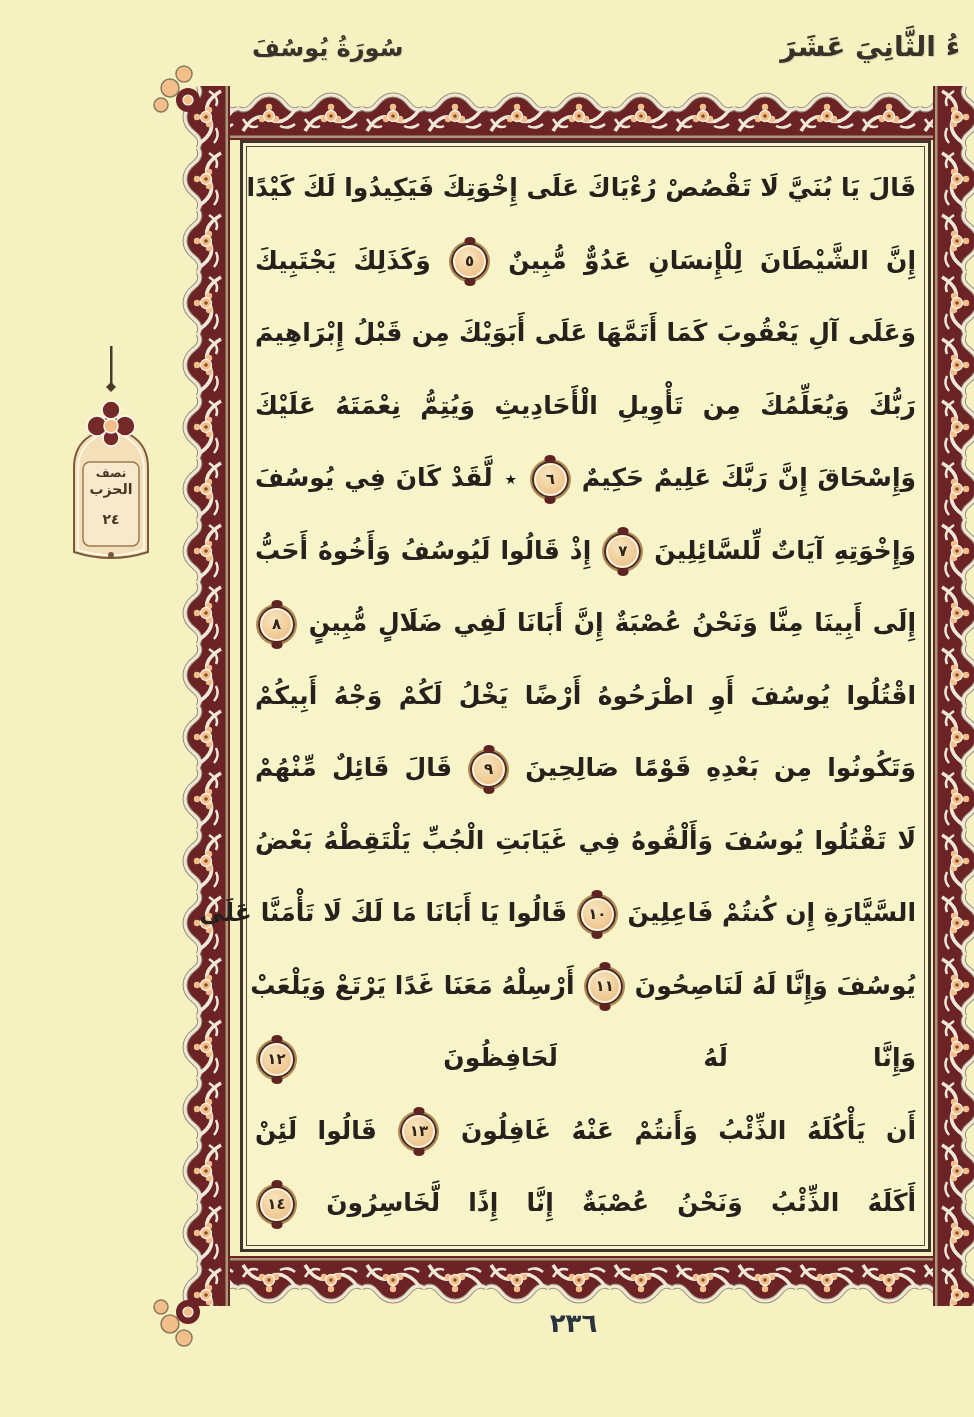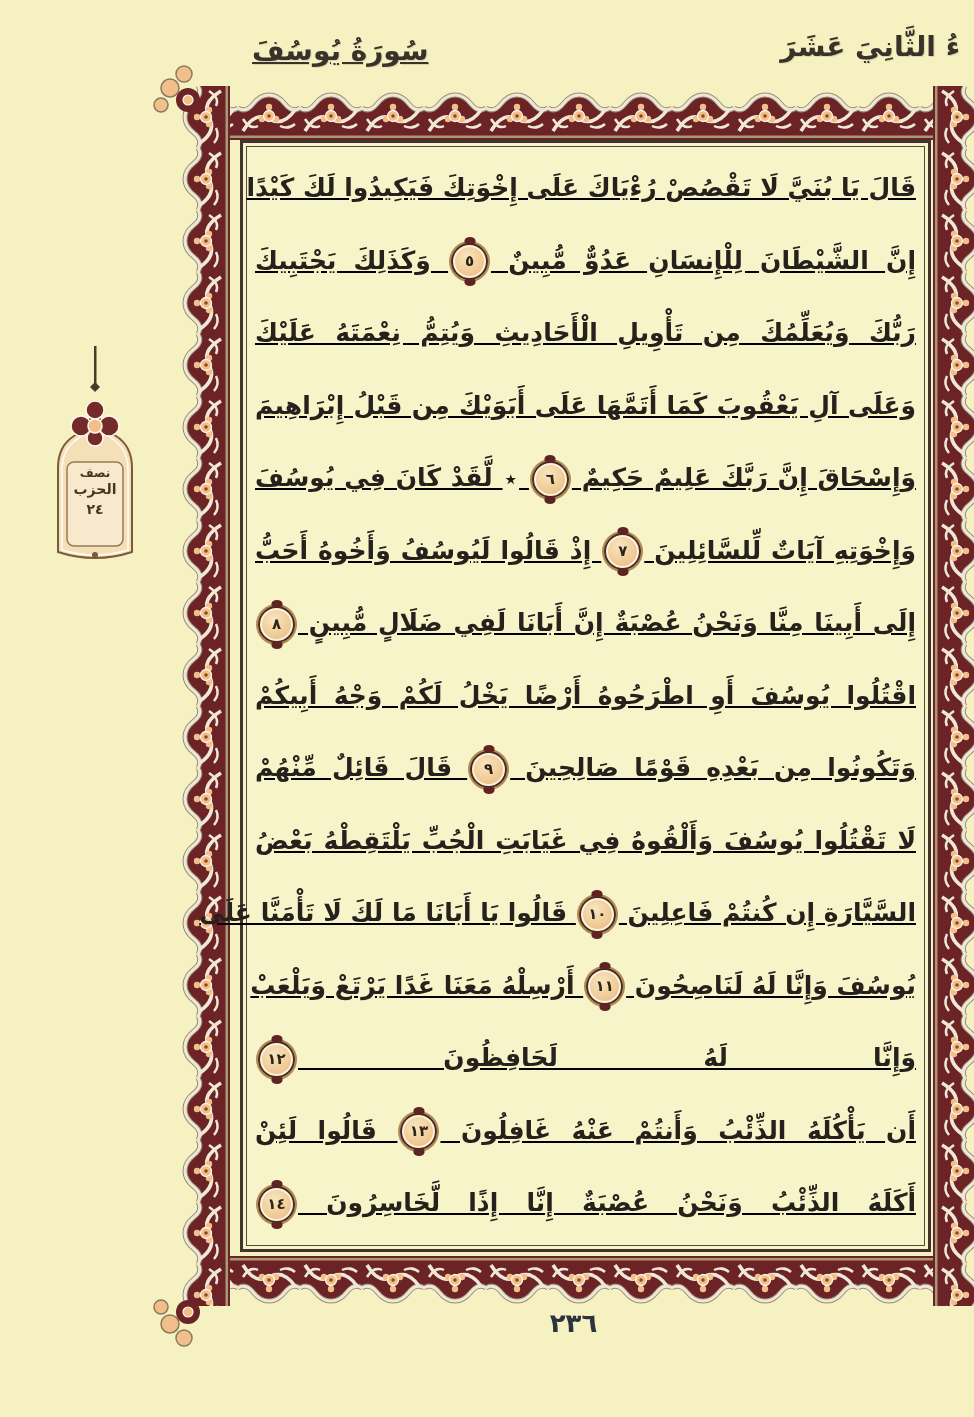--- a/index.html
+++ b/index.html
@@ -11,22 +11,22 @@
   .stage{position:absolute;inset:0;}
 
   
   .header-right{
     position:absolute;top:22px;right:14px;direction:rtl;
     font-size:28px;font-weight:bold;color:#38322A;
     text-shadow:1px 1px 0 #dcd6ac;white-space:nowrap;margin-top:8px;
   }
   .header-left{
     position:absolute;top:34px;left:252px;direction:rtl;
-    font-size:28px;font-weight:bold;color:#38322A;
-    text-shadow:1px 1px 0 #dcd6ac;white-space:nowrap;text-decoration:underline;
+    font-size:24px;font-weight:bold;color:#38322A;
+    text-shadow:1px 1px 0 #dcd6ac;white-space:nowrap;
   }
 
   
   .frieze{position:absolute;display:block;}
   .frieze.f-top{left:176px;top:86px;}
   .frieze.f-bottom{left:176px;top:1256px;transform:scaleY(-1);}
   .frieze.f-left{left:176px;top:86px;}
   .frieze.f-right{left:933px;top:86px;transform:scaleX(-1);}
 
   .corner-orn{position:absolute;}
@@ -36,21 +36,21 @@
   
   .inner-frame{
     position:absolute;left:240px;top:140px;width:685px;height:1106px;
     border:3px solid #40342B;background:#F8F4C9;box-sizing:content-box;
   }
   .inner-frame::before{
     content:"";position:absolute;inset:3px;border:1px solid #55483C;pointer-events:none;
   }
 
   
-  .text-block{position:absolute;left:12px;right:12px;top:9px;bottom:8px;text-decoration:underline;}
+  .text-block{position:absolute;left:12px;right:12px;top:9px;bottom:8px;}
   .quran-line{
     height:72.5px;line-height:72.5px;direction:rtl;
     text-align:justify;text-align-last:justify;
     font-size:25px;font-weight:bold;color:var(--ink,#26211C);
     white-space:nowrap;
   }
   .quran-line .words{letter-spacing:0.5px;}
 
   .ayah-marker{
     position:relative;display:inline-flex;align-items:center;justify-content:center;
@@ -67,28 +67,28 @@
   .ayah-marker::before{top:-8px;border-radius:50% 50% 20% 20%;}
   .ayah-marker::after{bottom:-8px;border-radius:20% 20% 50% 50%;}
   .ayah-num{font-size:15px;font-weight:bold;color:#2E2418;line-height:1;}
 
   .hizb-star{
     display:inline-block;font-size:23px;color:#1F1B16;vertical-align:middle;
     line-height:1;margin:0 2px;
   }
 
   
-  .hizb-tag{position:absolute;left:42px;top:346px;width:106px;height:214px;}
+  .hizb-tag{position:absolute;left:58px;top:346px;width:106px;height:214px;}
   .tag-text{
     position:absolute;left:0;right:0;top:120px;text-align:center;direction:rtl;
     color:#4A3424;line-height:1.25;
   }
   .tag-nisf{display:block;font-size:12px;font-weight:bold;}
   .tag-hizb{display:block;font-size:14px;font-weight:bold;}
-  .tag-num{display:block;font-size:14px;font-weight:bold;margin-top:2px;}
+  .tag-num{display:block;font-size:14px;font-weight:bold;margin-top:12px;}
 
   
   .page-number{
     position:absolute;left:176px;width:795px;top:1308px;text-align:center;
     font-size:26px;font-weight:bold;color:var(--pagenum-ink,#2A3440);
   }
 </style>
 </head>
 <body style="--page-bg: #F6F1C0; --ink: #26211C; --pagenum-ink: #2A3440;">
 
@@ -182,22 +182,22 @@
       <span class="tag-num">٢٤</span>
     </div>
   </div>
 
   <div class="inner-frame">
     <div class="text-block">
         <div class="quran-line"><span class="words">قَالَ يَا بُنَيَّ لَا تَقْصُصْ رُءْيَاكَ عَلَى إِخْوَتِكَ فَيَكِيدُوا لَكَ كَيْدًا</span></div>
         <div class="quran-line"><span class="words">إِنَّ الشَّيْطَانَ لِلْإِنسَانِ عَدُوٌّ مُّبِينٌ </span><span class="ayah-marker">
             <span class="ayah-num">٥</span>
           </span><span class="words"> وَكَذَلِكَ يَجْتَبِيكَ</span></div>
+        <div class="quran-line"><span class="words">وَعَلَى آلِ يَعْقُوبَ كَمَا أَتَمَّهَا عَلَى أَبَوَيْكَ مِن قَبْلُ إِبْرَاهِيمَ</span></div>
         <div class="quran-line"><span class="words">رَبُّكَ وَيُعَلِّمُكَ مِن تَأْوِيلِ الْأَحَادِيثِ وَيُتِمُّ نِعْمَتَهُ عَلَيْكَ</span></div>
-        <div class="quran-line"><span class="words">وَعَلَى آلِ يَعْقُوبَ كَمَا أَتَمَّهَا عَلَى أَبَوَيْكَ مِن قَبْلُ إِبْرَاهِيمَ</span></div>
         <div class="quran-line"><span class="words">وَإِسْحَاقَ إِنَّ رَبَّكَ عَلِيمٌ حَكِيمٌ </span><span class="ayah-marker">
             <span class="ayah-num">٦</span>
           </span><span class="words"> </span><span class="hizb-star">٭</span><span class="words"> لَّقَدْ كَانَ فِي يُوسُفَ</span></div>
         <div class="quran-line"><span class="words">وَإِخْوَتِهِ آيَاتٌ لِّلسَّائِلِينَ </span><span class="ayah-marker">
             <span class="ayah-num">٧</span>
           </span><span class="words"> إِذْ قَالُوا لَيُوسُفُ وَأَخُوهُ أَحَبُّ</span></div>
         <div class="quran-line"><span class="words">إِلَى أَبِينَا مِنَّا وَنَحْنُ عُصْبَةٌ إِنَّ أَبَانَا لَفِي ضَلَالٍ مُّبِينٍ </span><span class="ayah-marker">
             <span class="ayah-num">٨</span>
           </span></div>
         <div class="quran-line"><span class="words">اقْتُلُوا يُوسُفَ أَوِ اطْرَحُوهُ أَرْضًا يَخْلُ لَكُمْ وَجْهُ أَبِيكُمْ</span></div>

